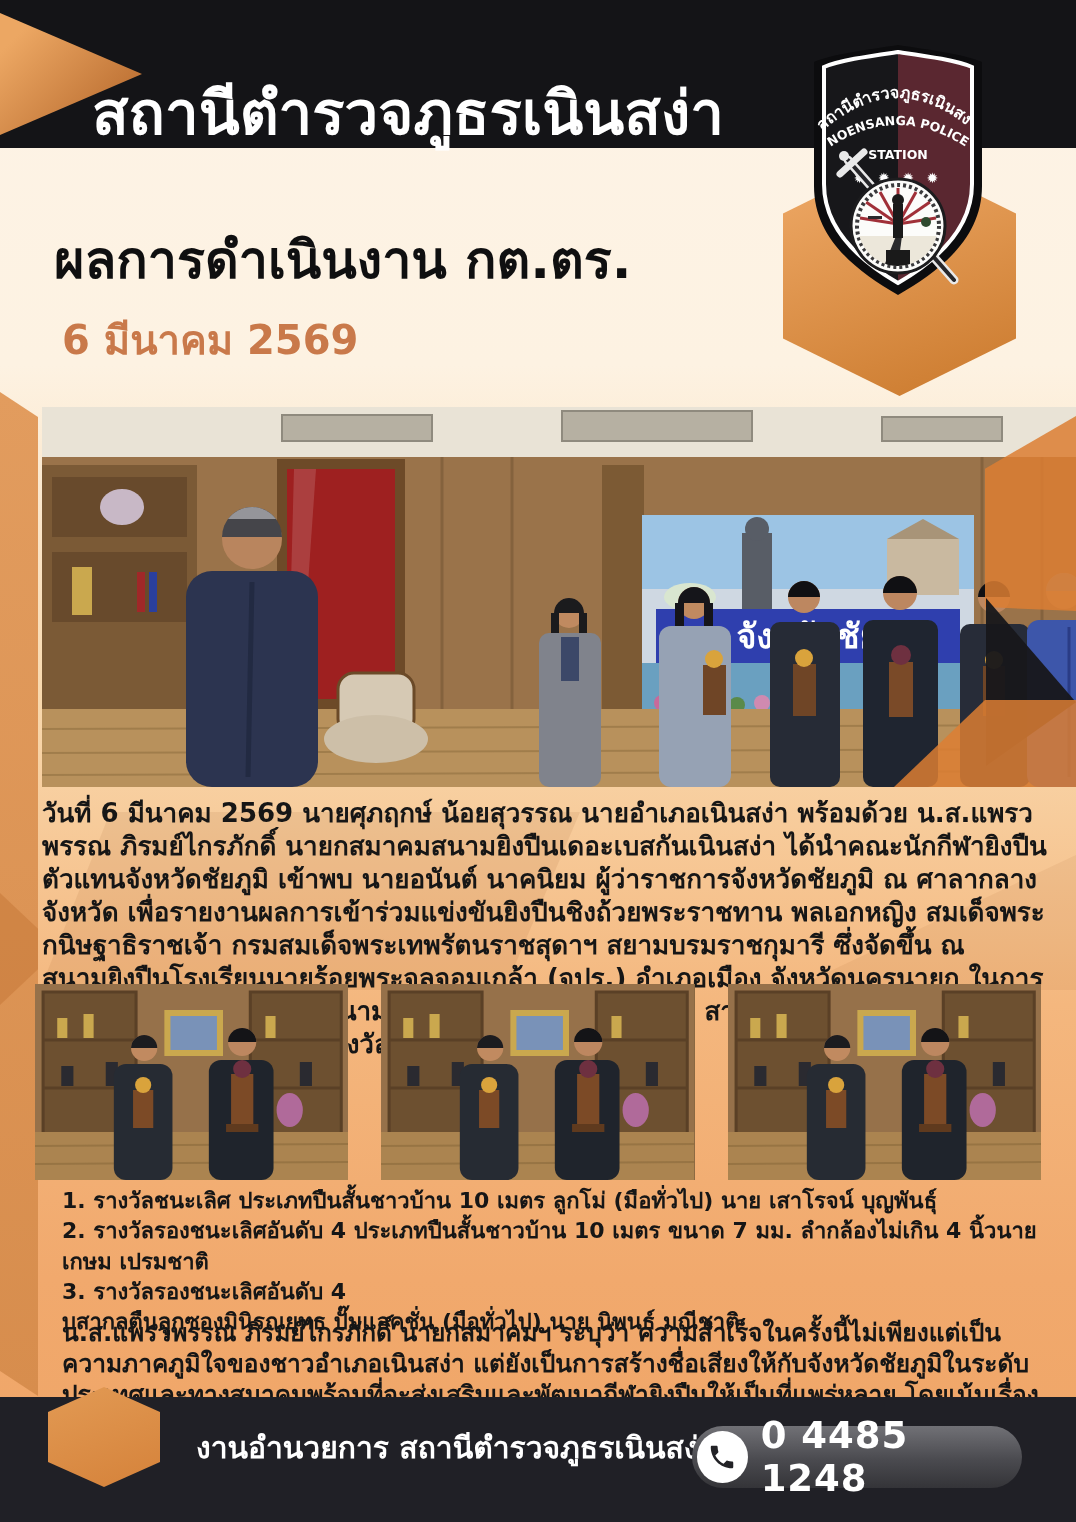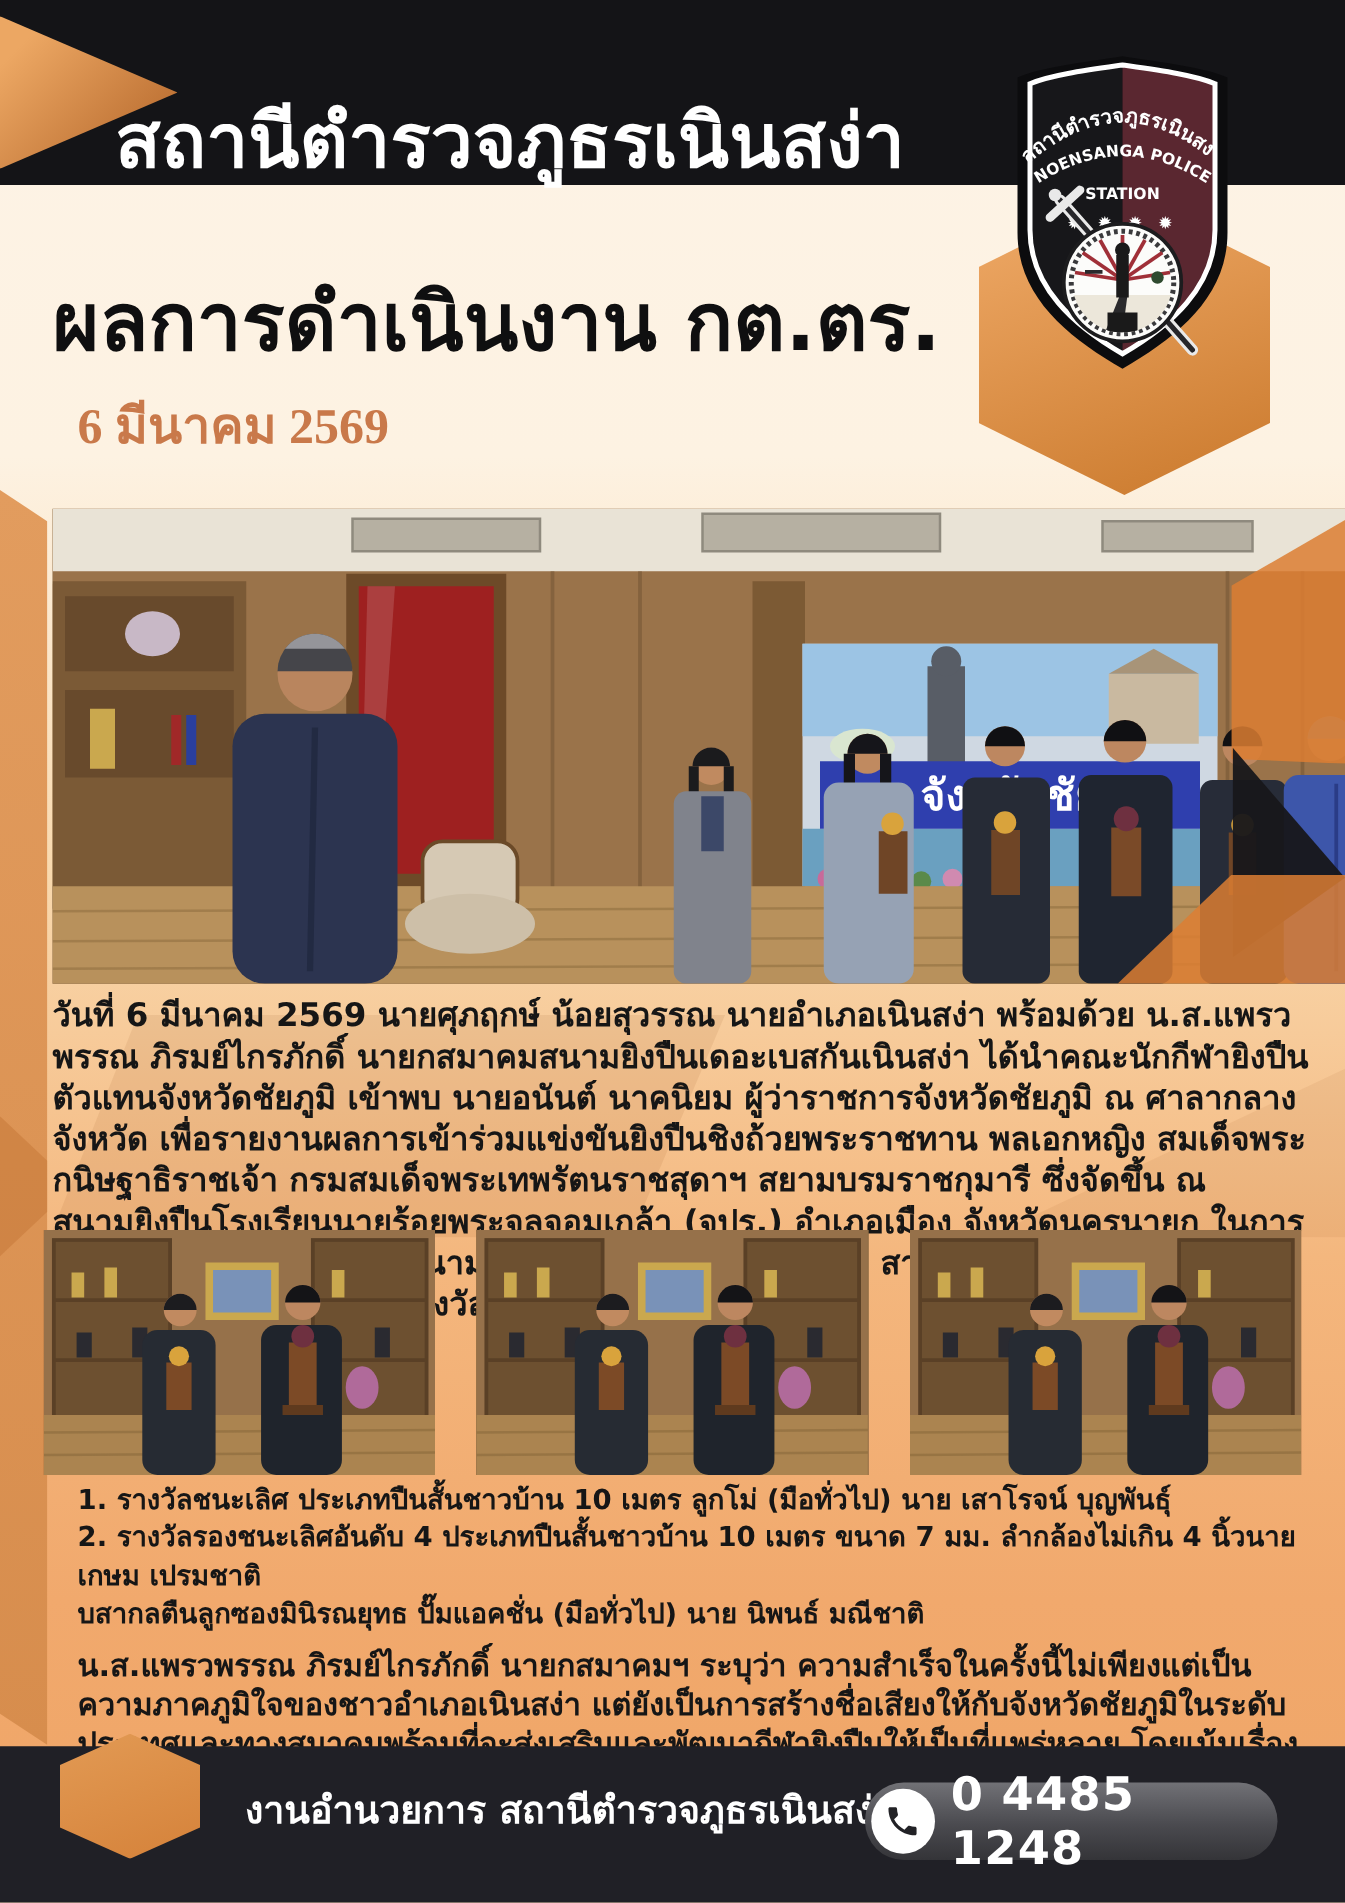--- a/index.html
+++ b/index.html
@@ -24,22 +24,22 @@
     background:linear-gradient(135deg,#eca763 15%,#b4662a 95%);
     clip-path:polygon(0 0,100% 50%,0 100%);}
   .station-title{left:92px;top:74px;transform:translateY(-52%);color:#ffffff;
     font-size:60px;font-weight:800;white-space:nowrap;letter-spacing:0;}
   
   .badge-hex{left:783px;top:156px;width:233px;height:240px;
     clip-path:polygon(50% 0,100% 24%,100% 76%,50% 100%,0 76%,0 24%);
     background:linear-gradient(160deg,#eda764 8%,#cd7d31 92%);}
   .badge-svg{left:798px;top:40px;width:200px;height:260px;}
   
-  .main-title{left:42px;top:206px;margin:0;font-size:64px;font-weight:900;color:#0f0f10;white-space:nowrap;}
-  .date-text{left:62px;top:308px;font-size:40px;font-weight:800;color:#c9794a;white-space:nowrap;font-family:Liberation Serif, serif;}
+  .main-title{left:42px;top:206px;margin:12px;font-size:52px;font-weight:900;color:#0f0f10;white-space:nowrap;}
+  .date-text{left:62px;top:308px;font-size:40px;font-weight:800;color:#c9794a;white-space:nowrap;}
   
   .hero{left:42px;top:407px;width:1034px;height:380px;margin:0;overflow:hidden;background:#8a6840;}
   .hero svg{display:block;width:100%;height:100%;}
   .chev-orange-a{left:985px;top:416px;width:91px;height:195px;background:rgba(220,126,50,.85);
     clip-path:polygon(0 27%,100% 0,100% 100%,0 98%);}
   .chev-black{left:986px;top:598px;width:90px;height:168px;background:rgba(23,23,26,.95);
     clip-path:polygon(0 0,100% 62%,0 100%);}
   .chev-orange-b{left:894px;top:700px;width:182px;height:87px;background:rgba(220,126,50,.85);
     clip-path:polygon(50% 0,100% 0,100% 100%,0 100%);}
   
@@ -261,20 +261,21 @@
     <figure class="thumb">
       <svg viewBox="0 0 310 196" preserveAspectRatio="none" aria-hidden="true">
           <use href="#scene-small"></use>
         </svg>
     </figure>
   </div>
 
   <div class="abs awards">
     <div>1. รางวัลชนะเลิศ ประเภทปืนสั้นชาวบ้าน 10 เมตร ลูกโม่ (มือทั่วไป) นาย เสาโรจน์ บุญพันธุ์</div>
     <div>2. รางวัลรองชนะเลิศอันดับ 4 ประเภทปืนสั้นชาวบ้าน 10 เมตร ขนาด 7 มม. ลำกล้องไม่เกิน 4 นิ้วนาย เกษม เปรมชาติ</div>
+    <div>3. รางวัลรองชนะเลิศอันดับ 4</div>
     <div>บสากลตืนลูกซองมินิรณยุทธ ปั๊มแอคชั่น (มือทั่วไป) นาย นิพนธ์ มณีชาติ</div>
   </div>
 
   <p class="abs para para-2">น.ส.แพรวพรรณ ภิรมย์ไกรภักดิ์ นายกสมาคมฯ ระบุว่า ความสำเร็จในครั้งนี้ไม่เพียงแต่เป็นความภาคภูมิใจของชาวอำเภอเนินสง่า แต่ยังเป็นการสร้างชื่อเสียงให้กับจังหวัดชัยภูมิในระดับประเทศและทางสมาคมพร้อมที่จะส่งเสริมและพัฒนากีฬายิงปืนให้เป็นที่แพร่หลาย โดยเน้นเรื่องความปลอดภัยและทักษะที่ถูกต้อง เพื่อปั้นนักกีฬารุ่นใหม่ก้าวสู่ระดับสากลต่อไป</p>
 
   <footer class="abs footer"></footer>
   <div class="abs foot-hex"></div>
   <div class="abs dept-text">งานอำนวยการ สถานีตำรวจภูธรเนินสง่า</div>
   <div class="abs phone-pill">
     <span class="phone-circle">

